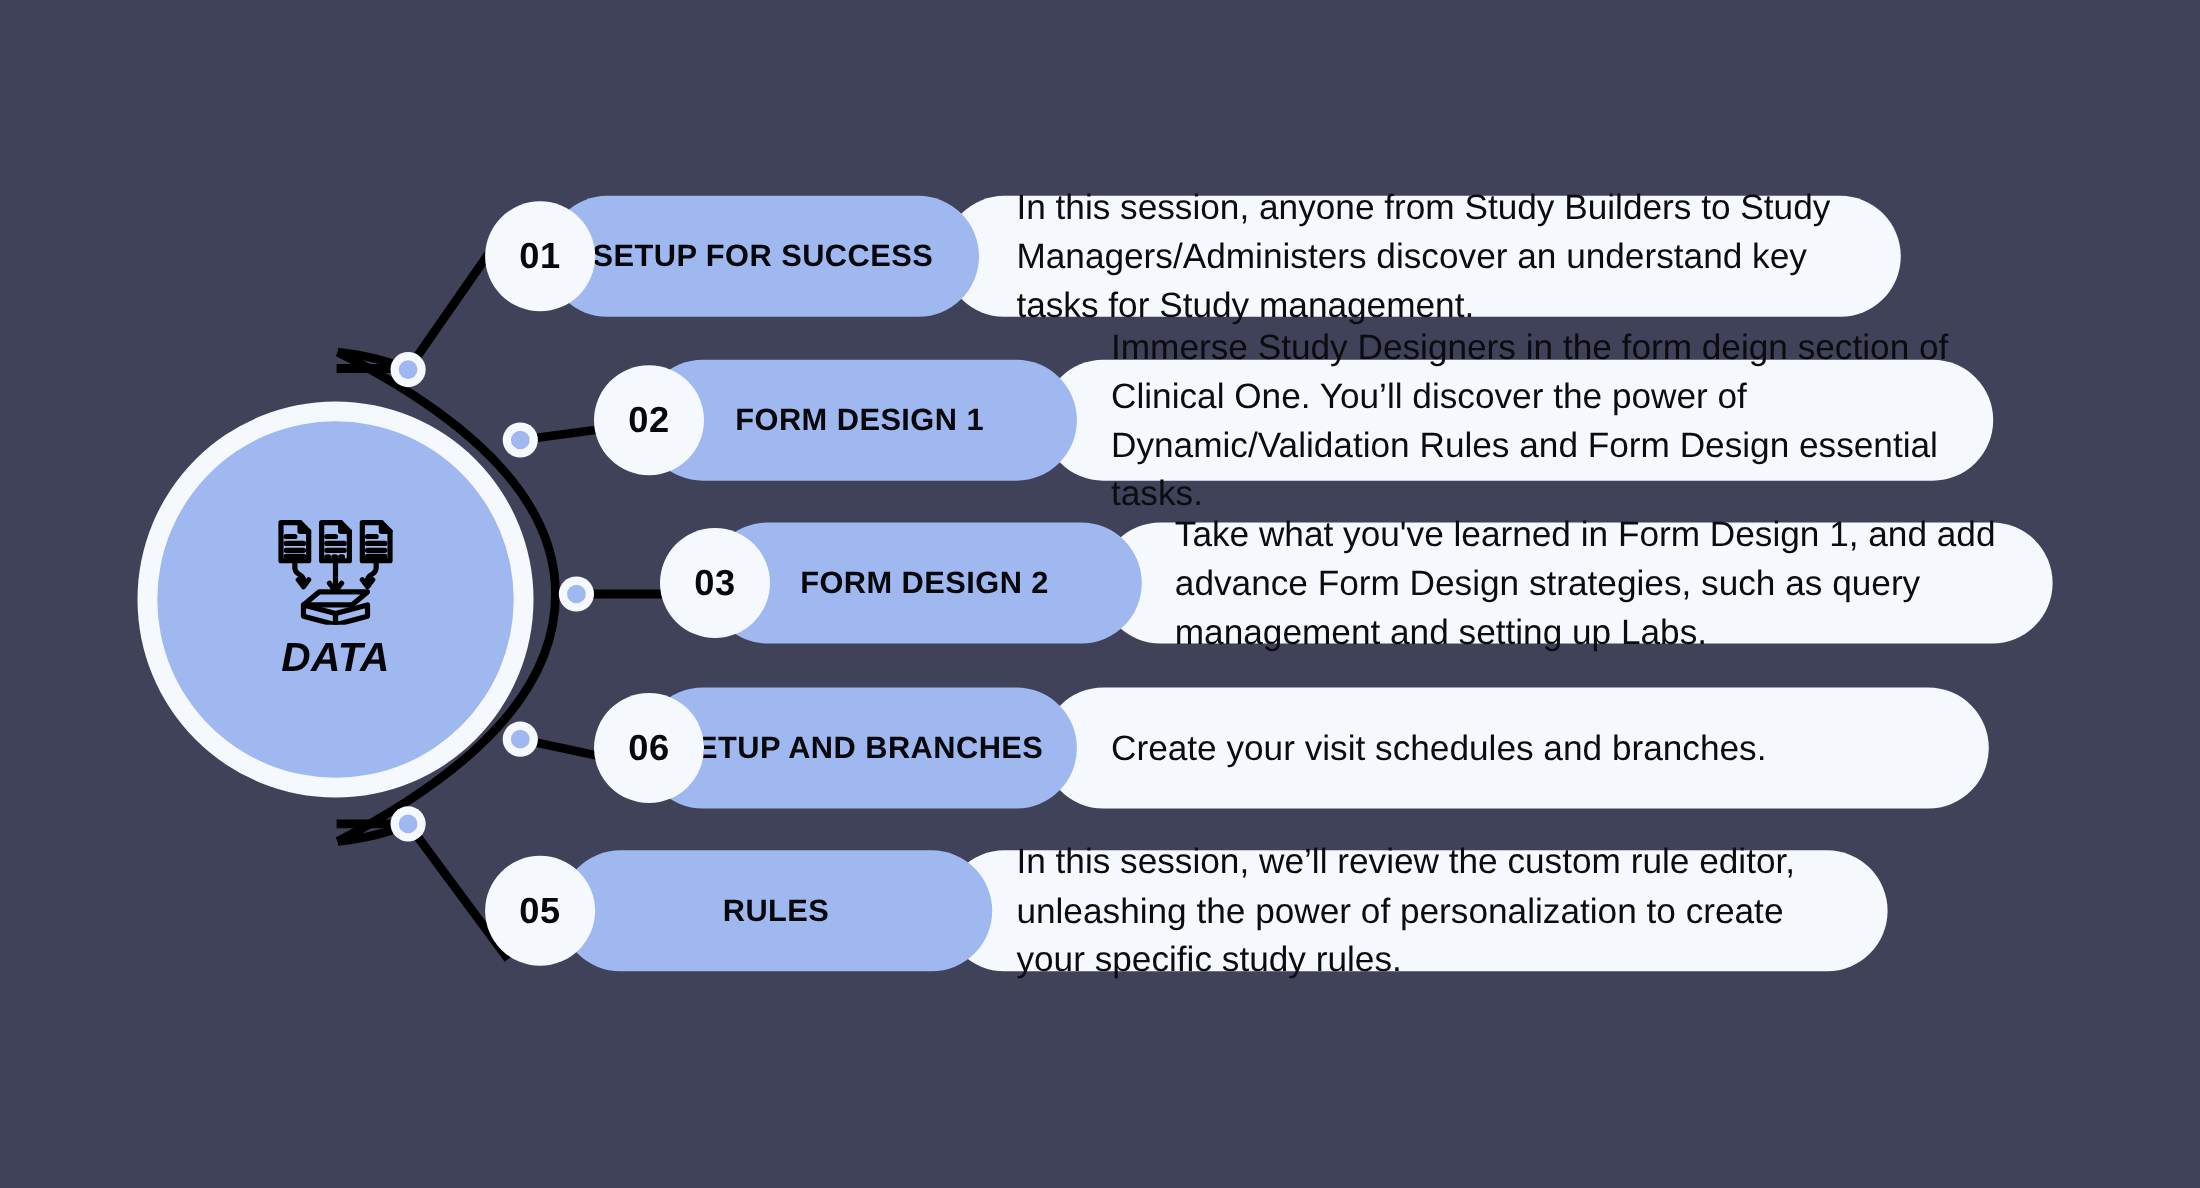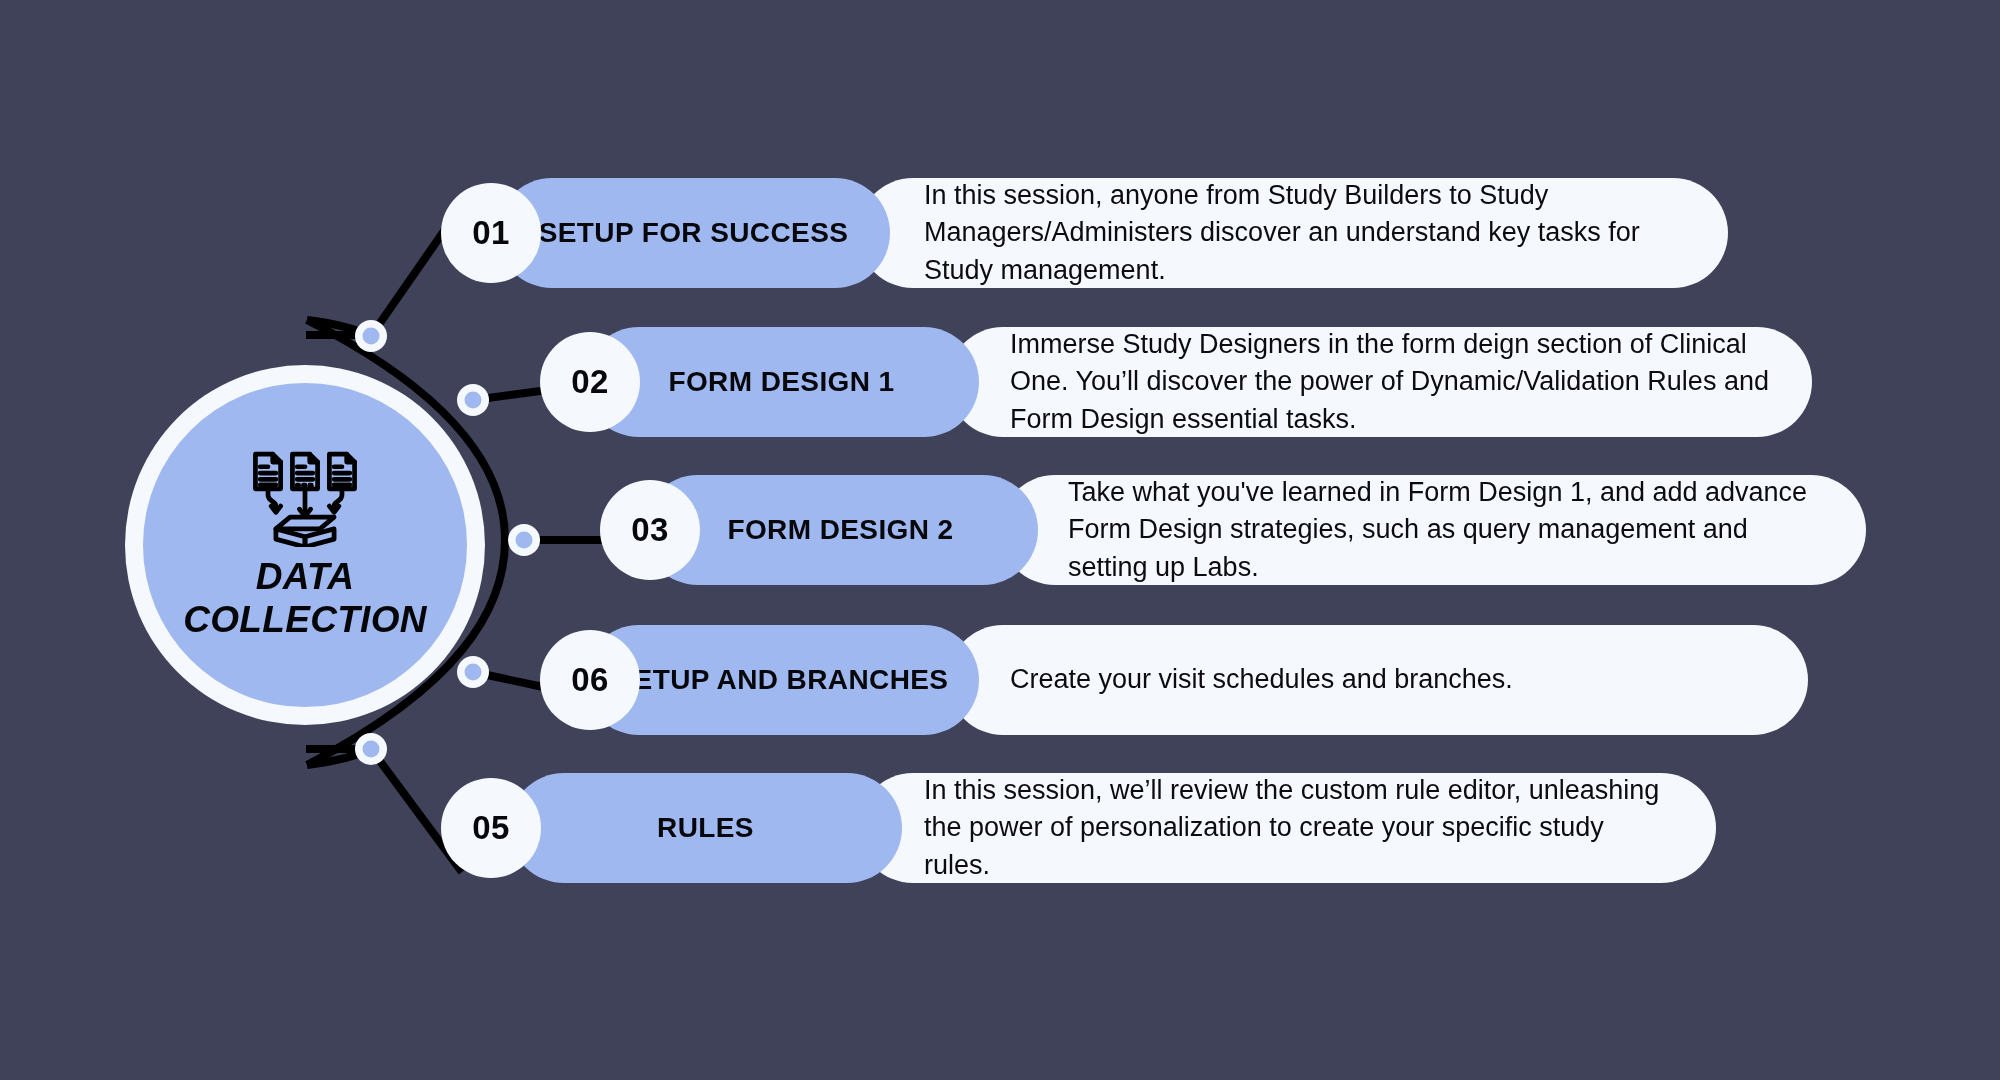--- a/index.html
+++ b/index.html
@@ -48,21 +48,21 @@
     position:absolute;
     top:0;height:110px;
     background:#f5f8fd;
     border-radius:55px;
     display:flex;align-items:center;
     box-sizing:border-box;
     z-index:1;
   }
   .desc{
     color:#0c0c10;
-    font-size:27px;
+    font-size:32px;
     line-height:1.39;
     padding:0 0 0 0;
     white-space:pre-line;
   }
 
   .pill{
     position:absolute;
     top:0;height:110px;
     background:#9fb8f0;
     border-radius:55px;
@@ -165,21 +165,20 @@
         <path d="M106 70 l6 8 l6 -8"></path>
 
         <line x1="75" y1="50" x2="75" y2="82"></line>
         <path d="M68 74 l7 9 l7 -9"></path>
 
         <path d="M75 86 L131 86 L113 101 L57 101 Z" transform="translate(-19,-2)"></path>
         <path d="M38 99 v13 l37 10 v-13 z"></path>
         <path d="M75 109 v13 l37 -10 v-13 z"></path>
       </svg>
       <div class="hub-label">DATA</div>
-      <div class="hub-label">COLLECTION</div>
     </div>
   </div>
 
   <div class="row" style="left:0;top:178px;">
     <div class="panel" style="left:858px;width:870px;">
       <div class="desc" style="padding-left:66px;padding-right:40px;">In this session, anyone from Study Builders to Study Managers/Administers discover an understand key tasks for Study management.</div>
     </div>
     <div class="pill" style="left:497px;width:393px;">
       <div class="pill-label">SETUP FOR SUCCESS</div>
     </div>

